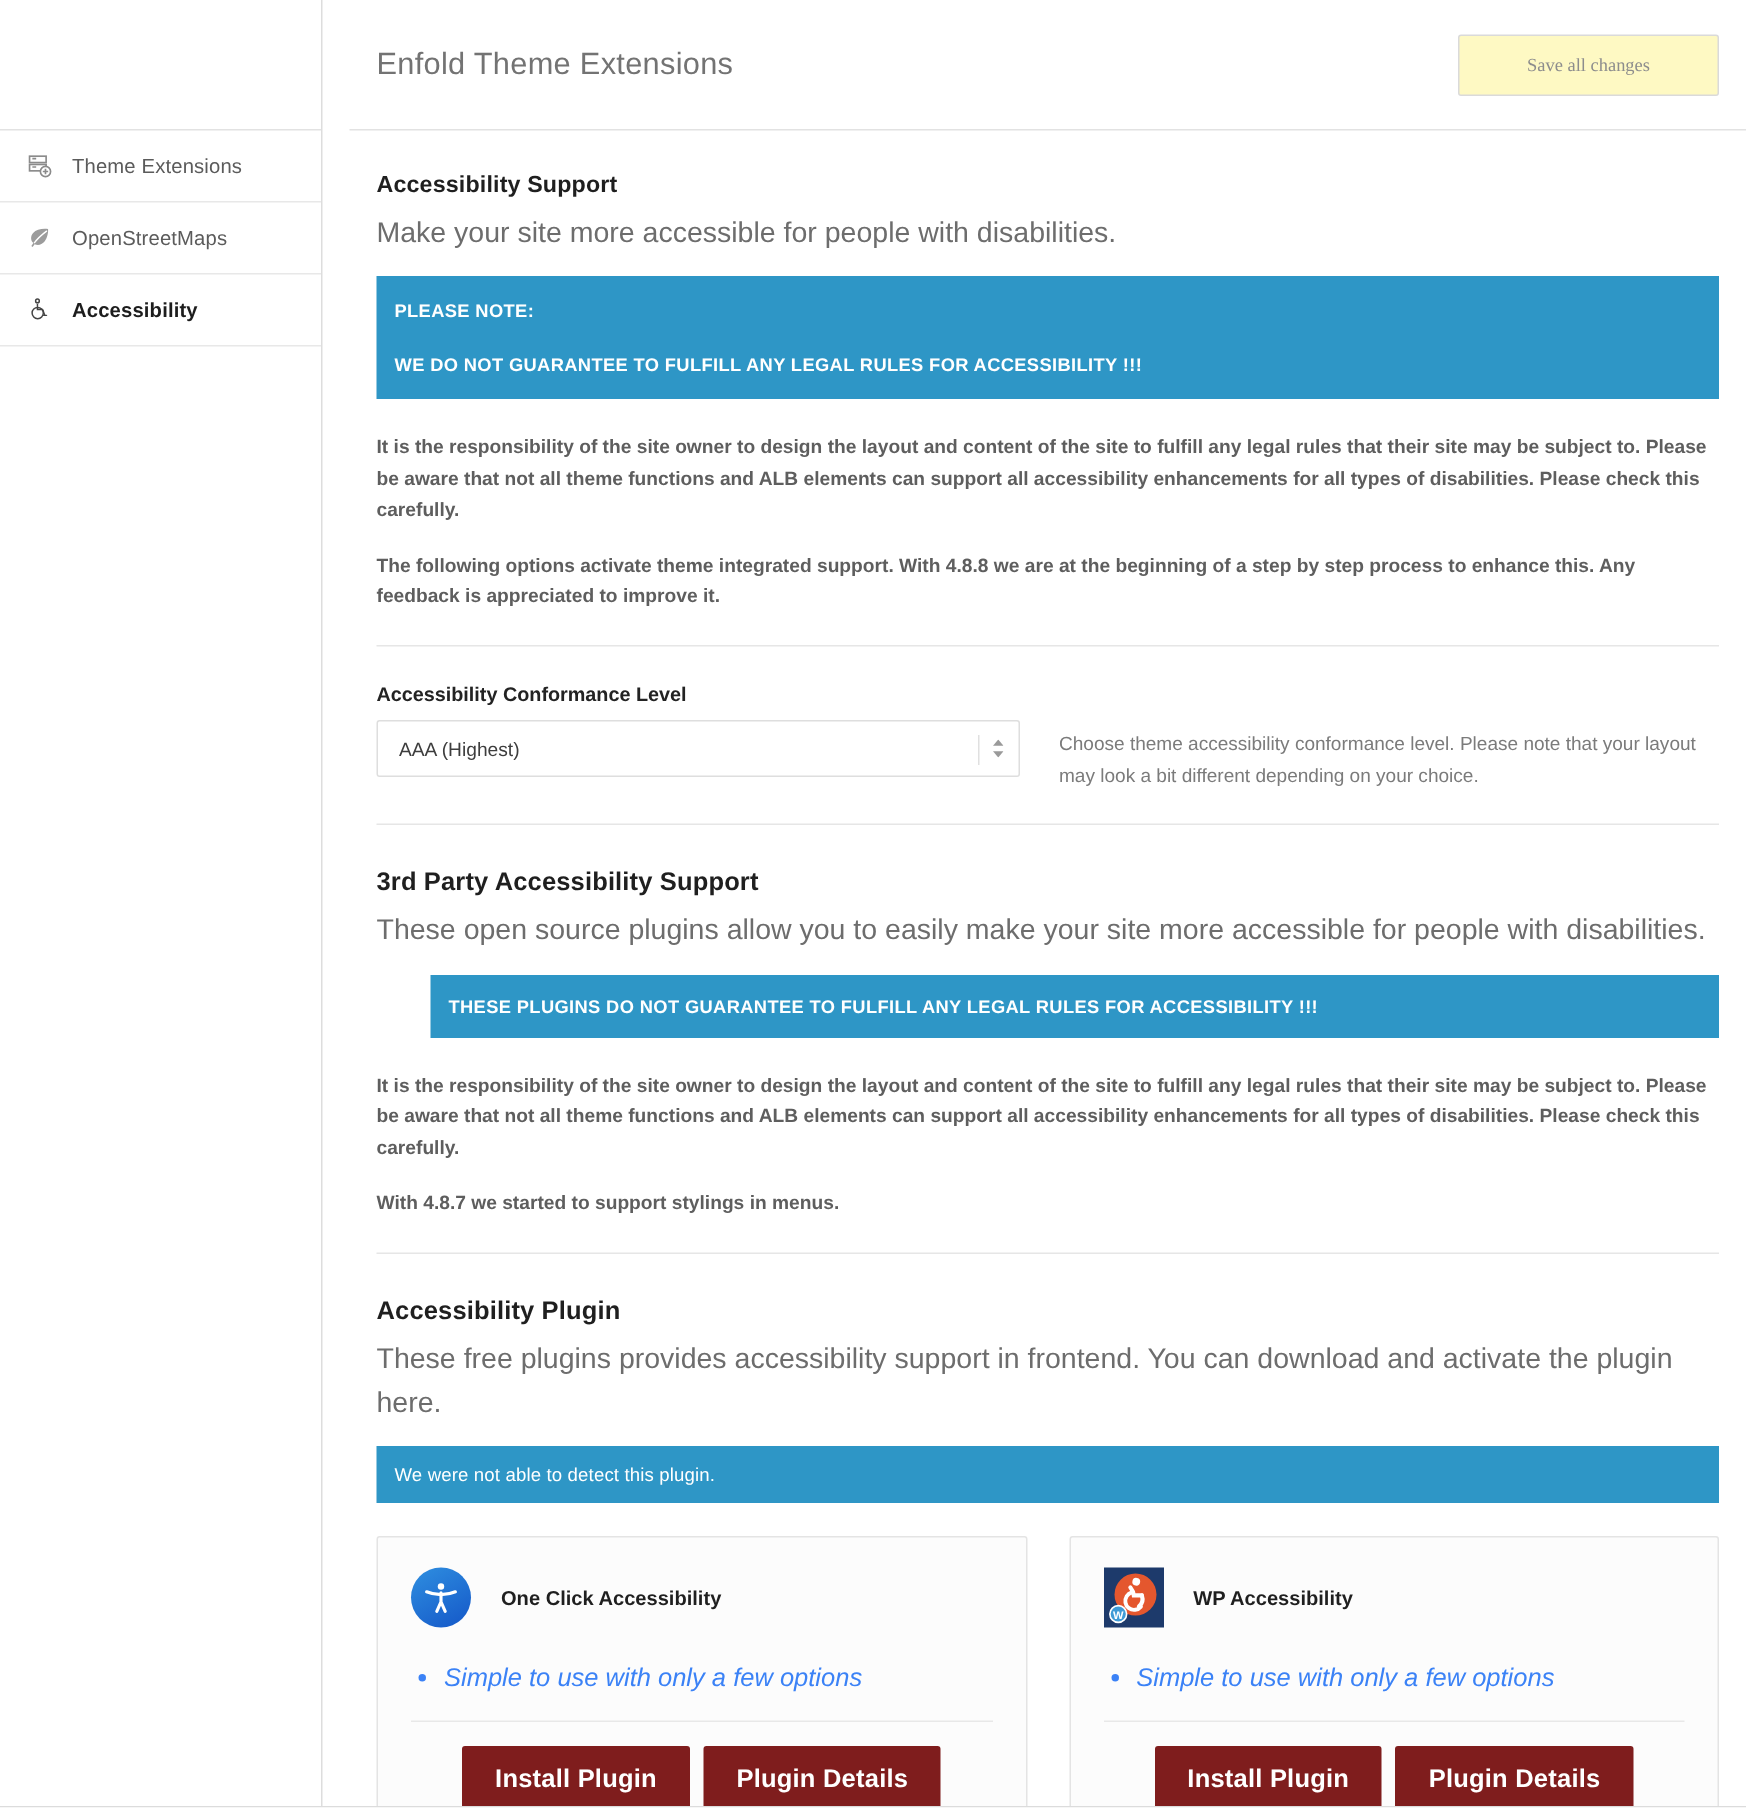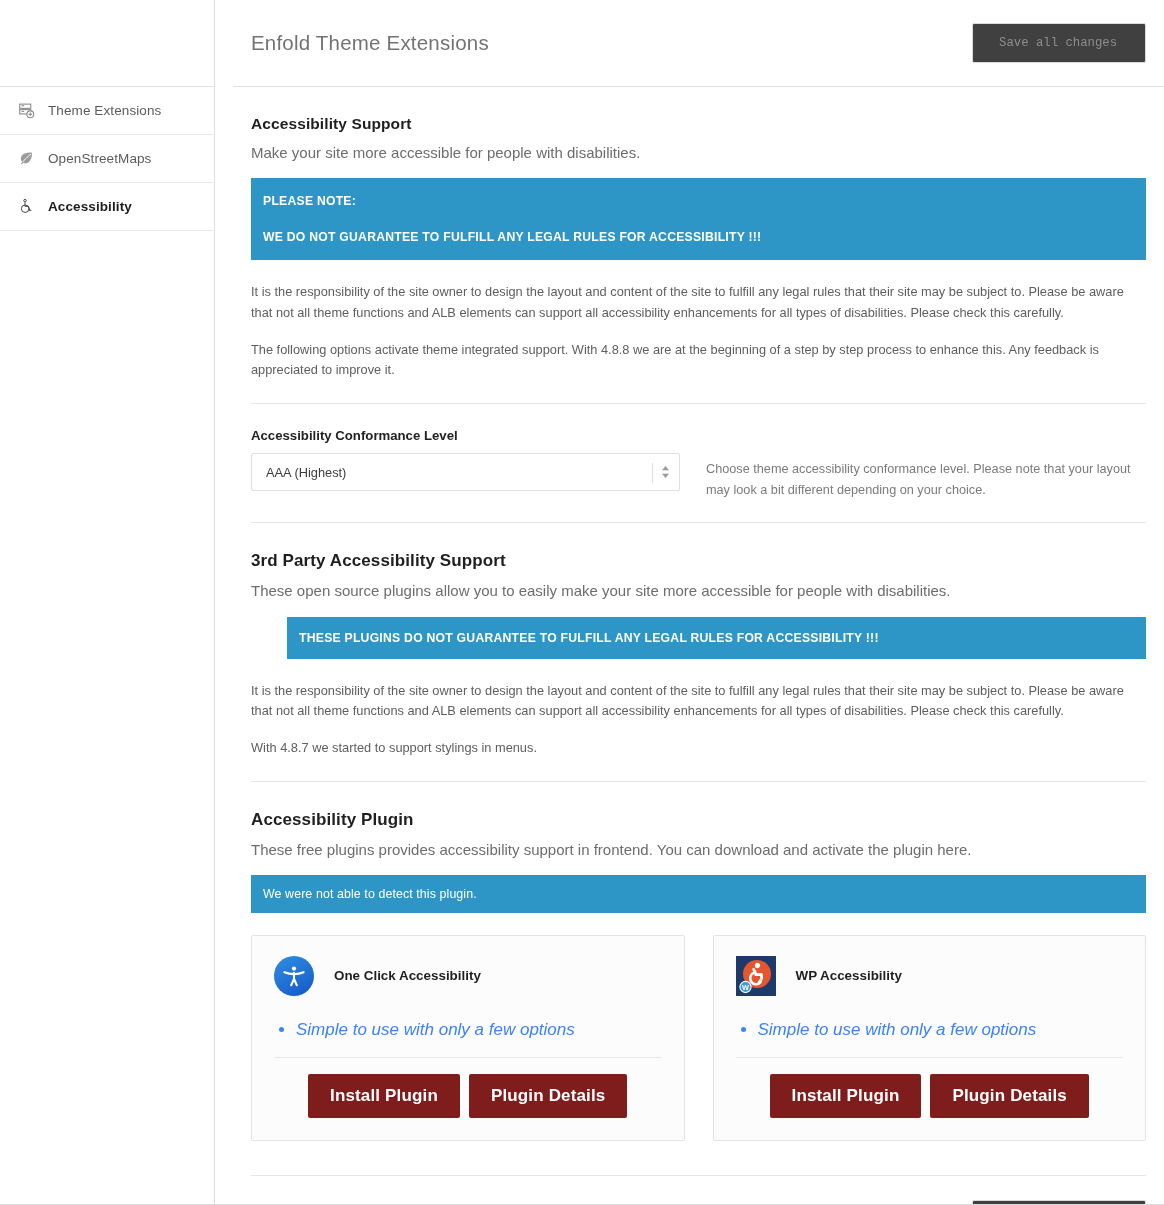--- a/index.html
+++ b/index.html
@@ -74,30 +74,30 @@
     padding: 0 18px 0 18px;
   }
   #topbar h1 {
     margin: 0;
     font-size: 20.5px;
     font-weight: normal;
     color: #737373;
     letter-spacing: .2px;
   }
   .save-btn {
-    background: #404040;
+    background: #fef9c3;
     border: 1px solid #dadada;
     color: #8d8d8d;
     font-size: 12.3px;
     padding: 12px 26px;
     border-radius: 2px;
     cursor: pointer;
     min-width: 174px;
-    text-align: left;
-    font-family: Liberation Mono, monospace;
+    text-align: center;
+    font-family: Liberation Serif, serif;
   }
 
   #content {
     padding: 0 18px;
   }
   .sec {
     padding: 18px 0 10px 0;
   }
 
   h2.sec-title {
@@ -105,30 +105,31 @@
     font-size: 15.5px;
     font-weight: bold;
     color: #1f1f1f;
     letter-spacing: .1px;
   }
   h2.sec-title.big {
     font-size: 17px;
   }
   p.sec-desc {
     margin: 0 0 14px 0;
-    font-size: 15px;
+    font-size: 19px;
     color: #6d6d6d;
     line-height: 1.55;
   }
   p.body-para {
     margin: 0 0 16px 0;
     font-size: 12.8px;
     color: #5e5e5e;
     line-height: 1.62;
     max-width: 892px;
+    font-weight: bold;
   }
 
   
   .notice {
     background: #2e96c6;
     color: #ffffff;
     padding: 16px 12px;
     font-size: 12.2px;
     font-weight: bold;
     letter-spacing: .25px;

